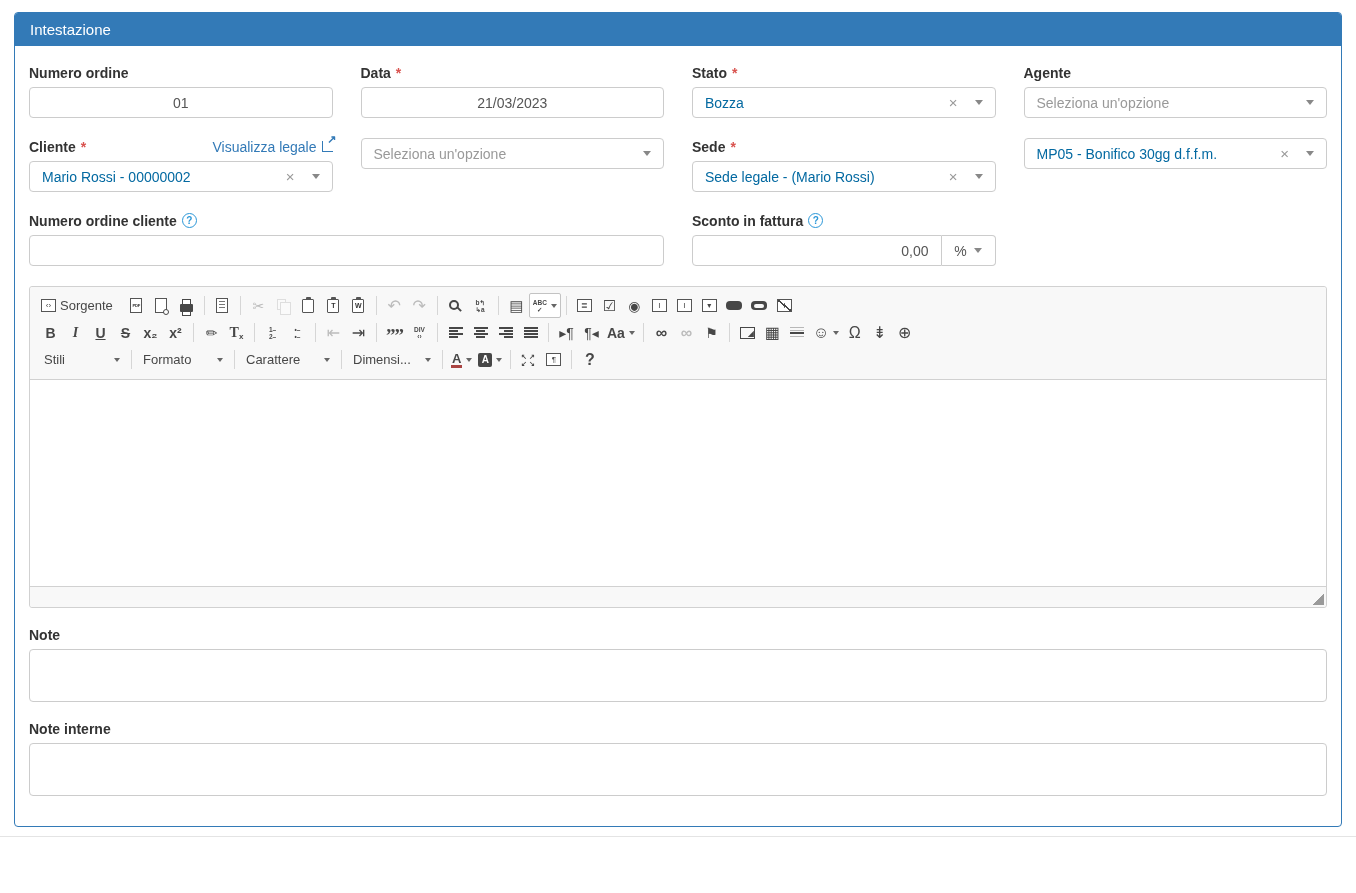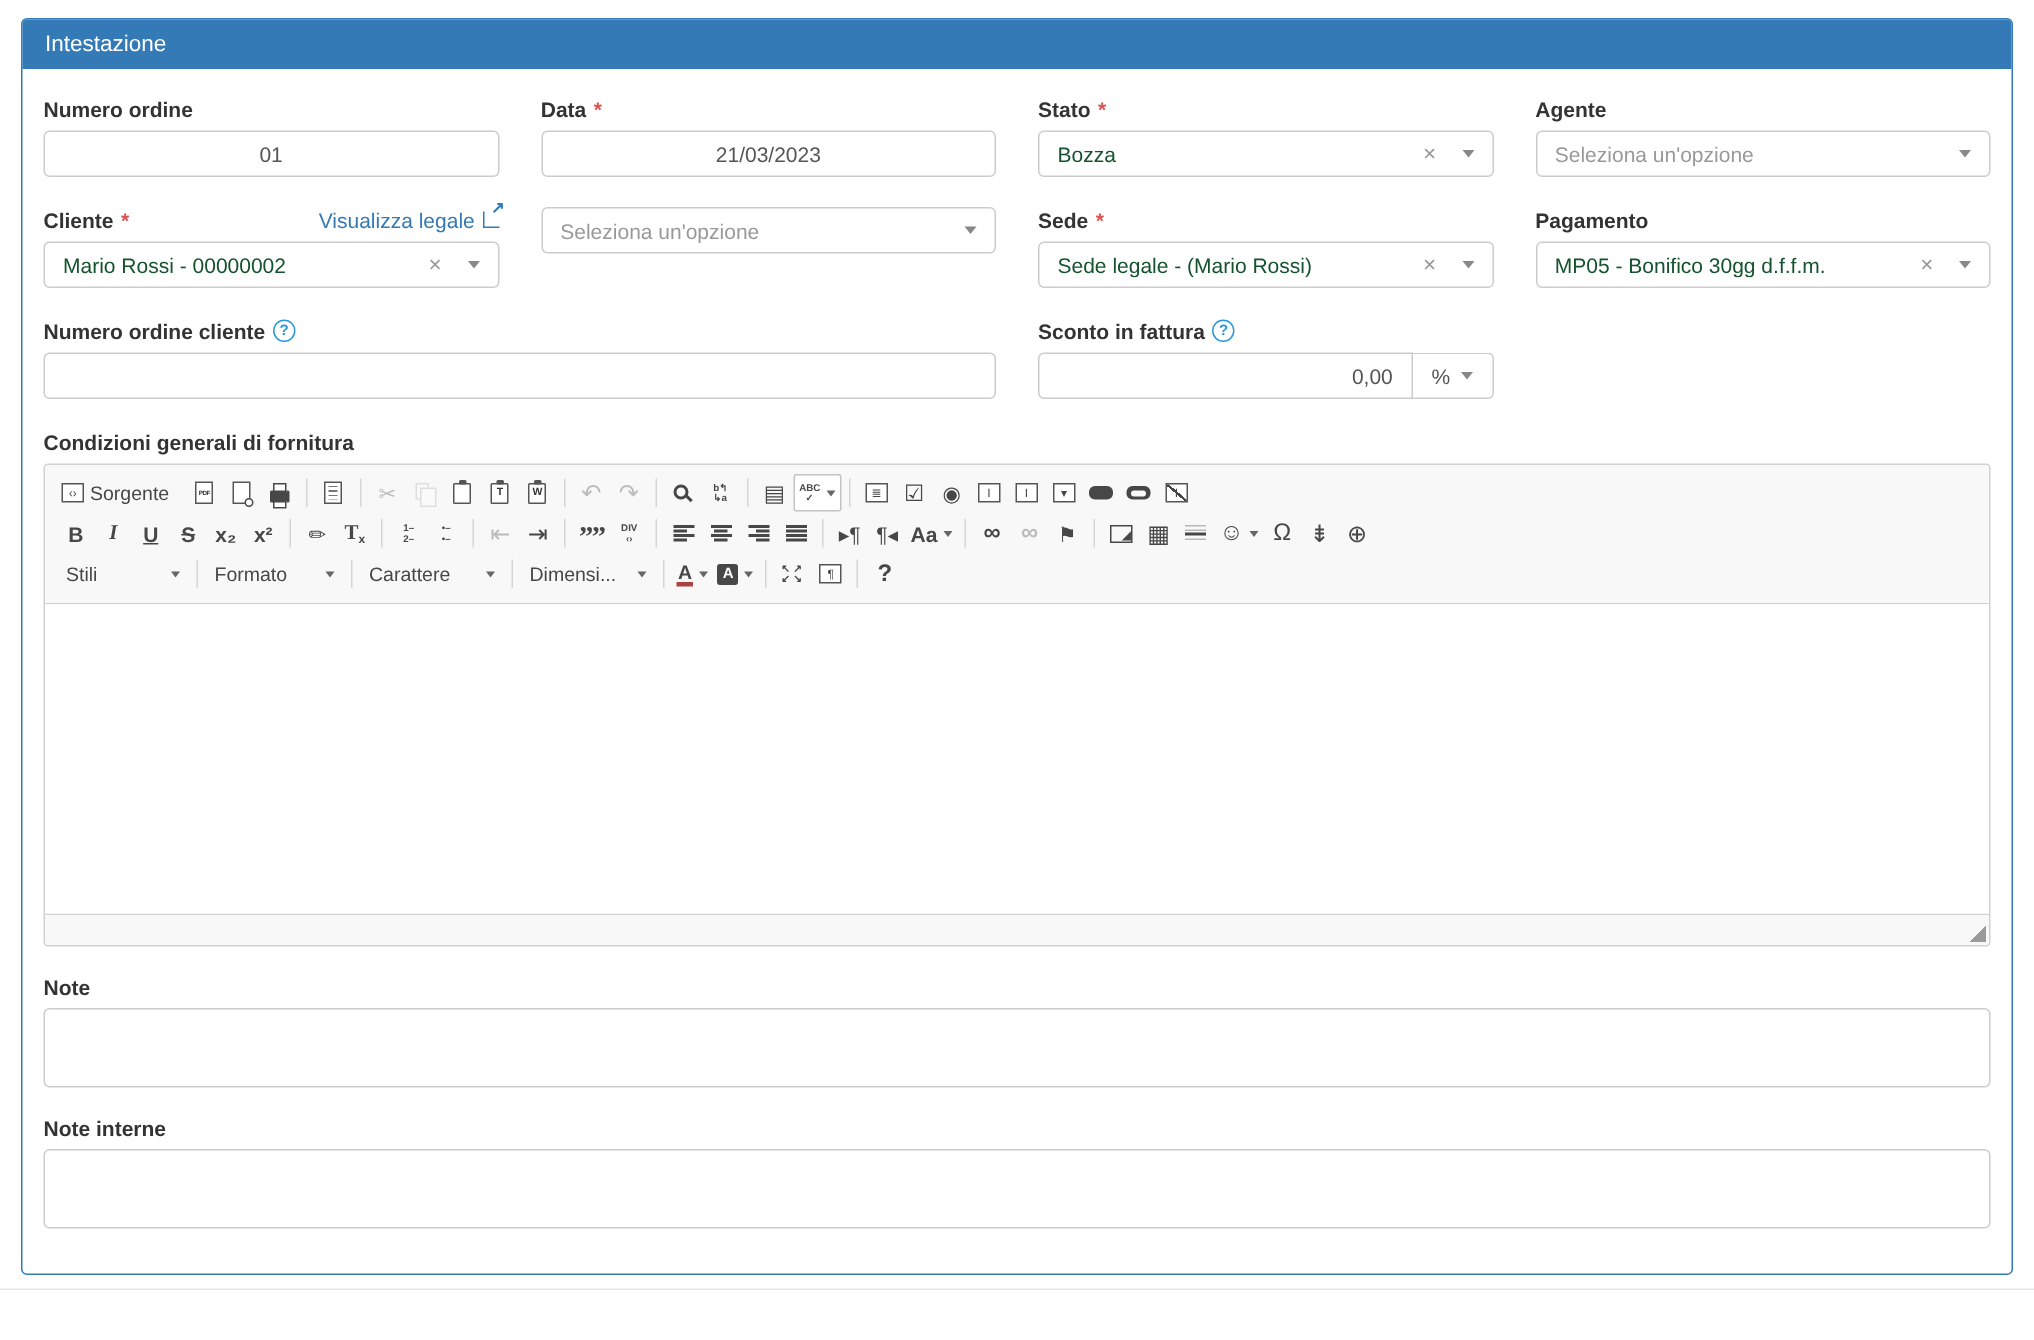--- a/index.html
+++ b/index.html
@@ -30,21 +30,21 @@
   .ext { position:relative; width:11px; height:11px; border:1.6px solid #337ab7;
     border-top:none; border-right:none; display:inline-block; }
   .ext .ext-arrow { position:absolute; top:-7px; right:-4px; font-size:11px;
     font-weight:700; color:#337ab7; line-height:1; background:#fff; }
   .txt { height:31px; width:100%; border:1px solid #ccc; border-radius:4px;
     font-size:14px; color:#555; padding:0 12px; background:#fff; outline:none;
     font-family:"Liberation Sans", sans-serif; }
   .txt.center { text-align:center; }
   .sel { display:flex; align-items:center; height:31px; border:1px solid #ccc;
     border-radius:4px; background:#fff; padding:0 12px; cursor:pointer; }
-  .sel .val { flex:1; font-size:14px; color:#14532d; white-space:nowrap; overflow:hidden; }
+  .sel .val { flex:1; font-size:14px; color:#0369a1; white-space:nowrap; overflow:hidden; }
   .sel .val.ph { color:#999; }
   .sel .x { color:#999; font-size:15px; line-height:1; margin-right:17px; }
   .caret { width:0; height:0; border-left:4px solid transparent;
     border-right:4px solid transparent; border-top:5px solid #888; flex:none; }
   .igroup { display:flex; }
   .igroup .txt { border-radius:4px 0 0 4px; text-align:right; }
   .addon { width:54px; flex:none; border:1px solid #ccc; border-left:none;
     border-radius:0 4px 4px 0; background:#fff; display:flex; align-items:center;
     justify-content:center; gap:7px; font-size:14px; color:#555; cursor:pointer; }
   .area { width:100%; height:53px; border:1px solid #ccc; border-radius:4px;
@@ -248,23 +248,20 @@
               <span>Sede</span>
               <span class="req">*</span>
             </div>
           <div class="sel">
             <span class="val">Sede legale - (Mario Rossi)</span>
             <span class="x">×</span>
             <span class="caret"></span>
           </div>
         </div>
         <div class="fg">
-          <div class="lbl">
-              <span>Pagamento</span>
-            </div>
           <div class="sel">
             <span class="val">MP05 - Bonifico 30gg d.f.f.m.</span>
             <span class="x">×</span>
             <span class="caret"></span>
           </div>
         </div>
       </div>
 
       <div class="row4">
         <div class="fg span2">
@@ -283,23 +280,20 @@
             <input class="txt" value="0,00" style="">
             <div class="addon">
               <span>%</span>
               <span class="caret"></span>
             </div>
           </div>
         </div>
       </div>
 
       <div class="fg mb18 mt14">
-        <div class="lbl">
-            <span>Condizioni generali di fornitura</span>
-          </div>
         <div class="cke">
           <div class="cke-top">
 
             <div class="tb-row">
               <span class="tb-btn">
                   <span class="ic-box">‹›</span>
                   <span class="tb-label">Sorgente</span>
                 </span>
               <span class="sp8"></span>
               <span class="tb-btn">

